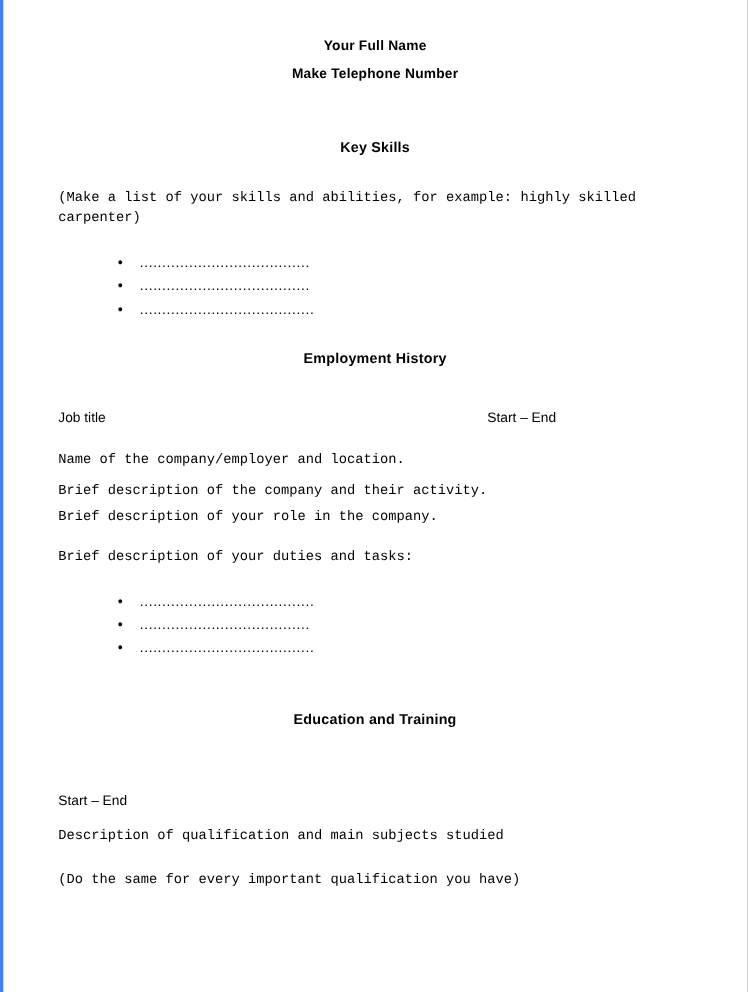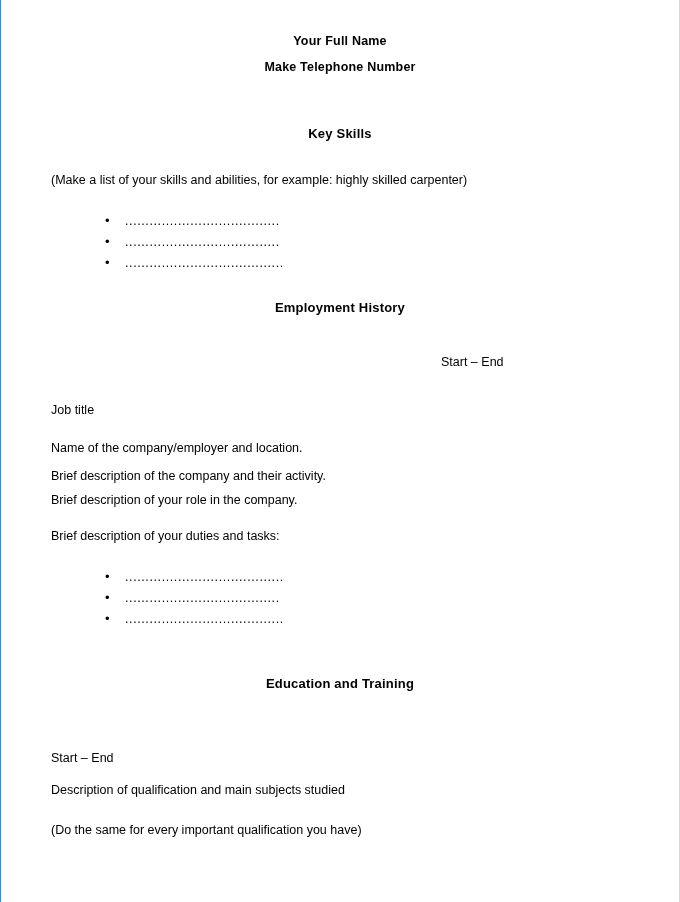--- a/index.html
+++ b/index.html
@@ -13,21 +13,21 @@
     font-family: "Liberation Sans", sans-serif;
     color: #000000;
     -webkit-font-smoothing: antialiased;
   }
   .page {
     position: relative;
     width: 680px;
     height: 902px;
     background: #ffffff;
     box-sizing: border-box;
-    border-left: 1px solid #3b82f6;
+    border-left: 3px solid #3b82f6;
     border-right: 1px solid #d8d8d8;
     overflow: hidden;
   }
   .content {
     position: absolute;
     left: 50px;
     right: 50px;
     top: 28px;
   }
   .center {
@@ -46,29 +46,29 @@
     letter-spacing: 0.2px;
   }
   .section-title {
     font-size: 13px;
     font-weight: bold;
     letter-spacing: 0.2px;
   }
   .body-text {
     font-size: 12.5px;
     line-height: 18px;
+    font-family: Liberation Mono, monospace;
   }
   .row {
     display: flex;
     justify-content: flex-start;
     font-size: 12.5px;
   }
   .row .left {
     width: 390px;
-    margin-top: 48px;
   }
   .row .right {
     white-space: nowrap;
   }
   ul.dots {
     list-style: none;
     margin: 0;
     padding: 0;
   }
   ul.dots li {

